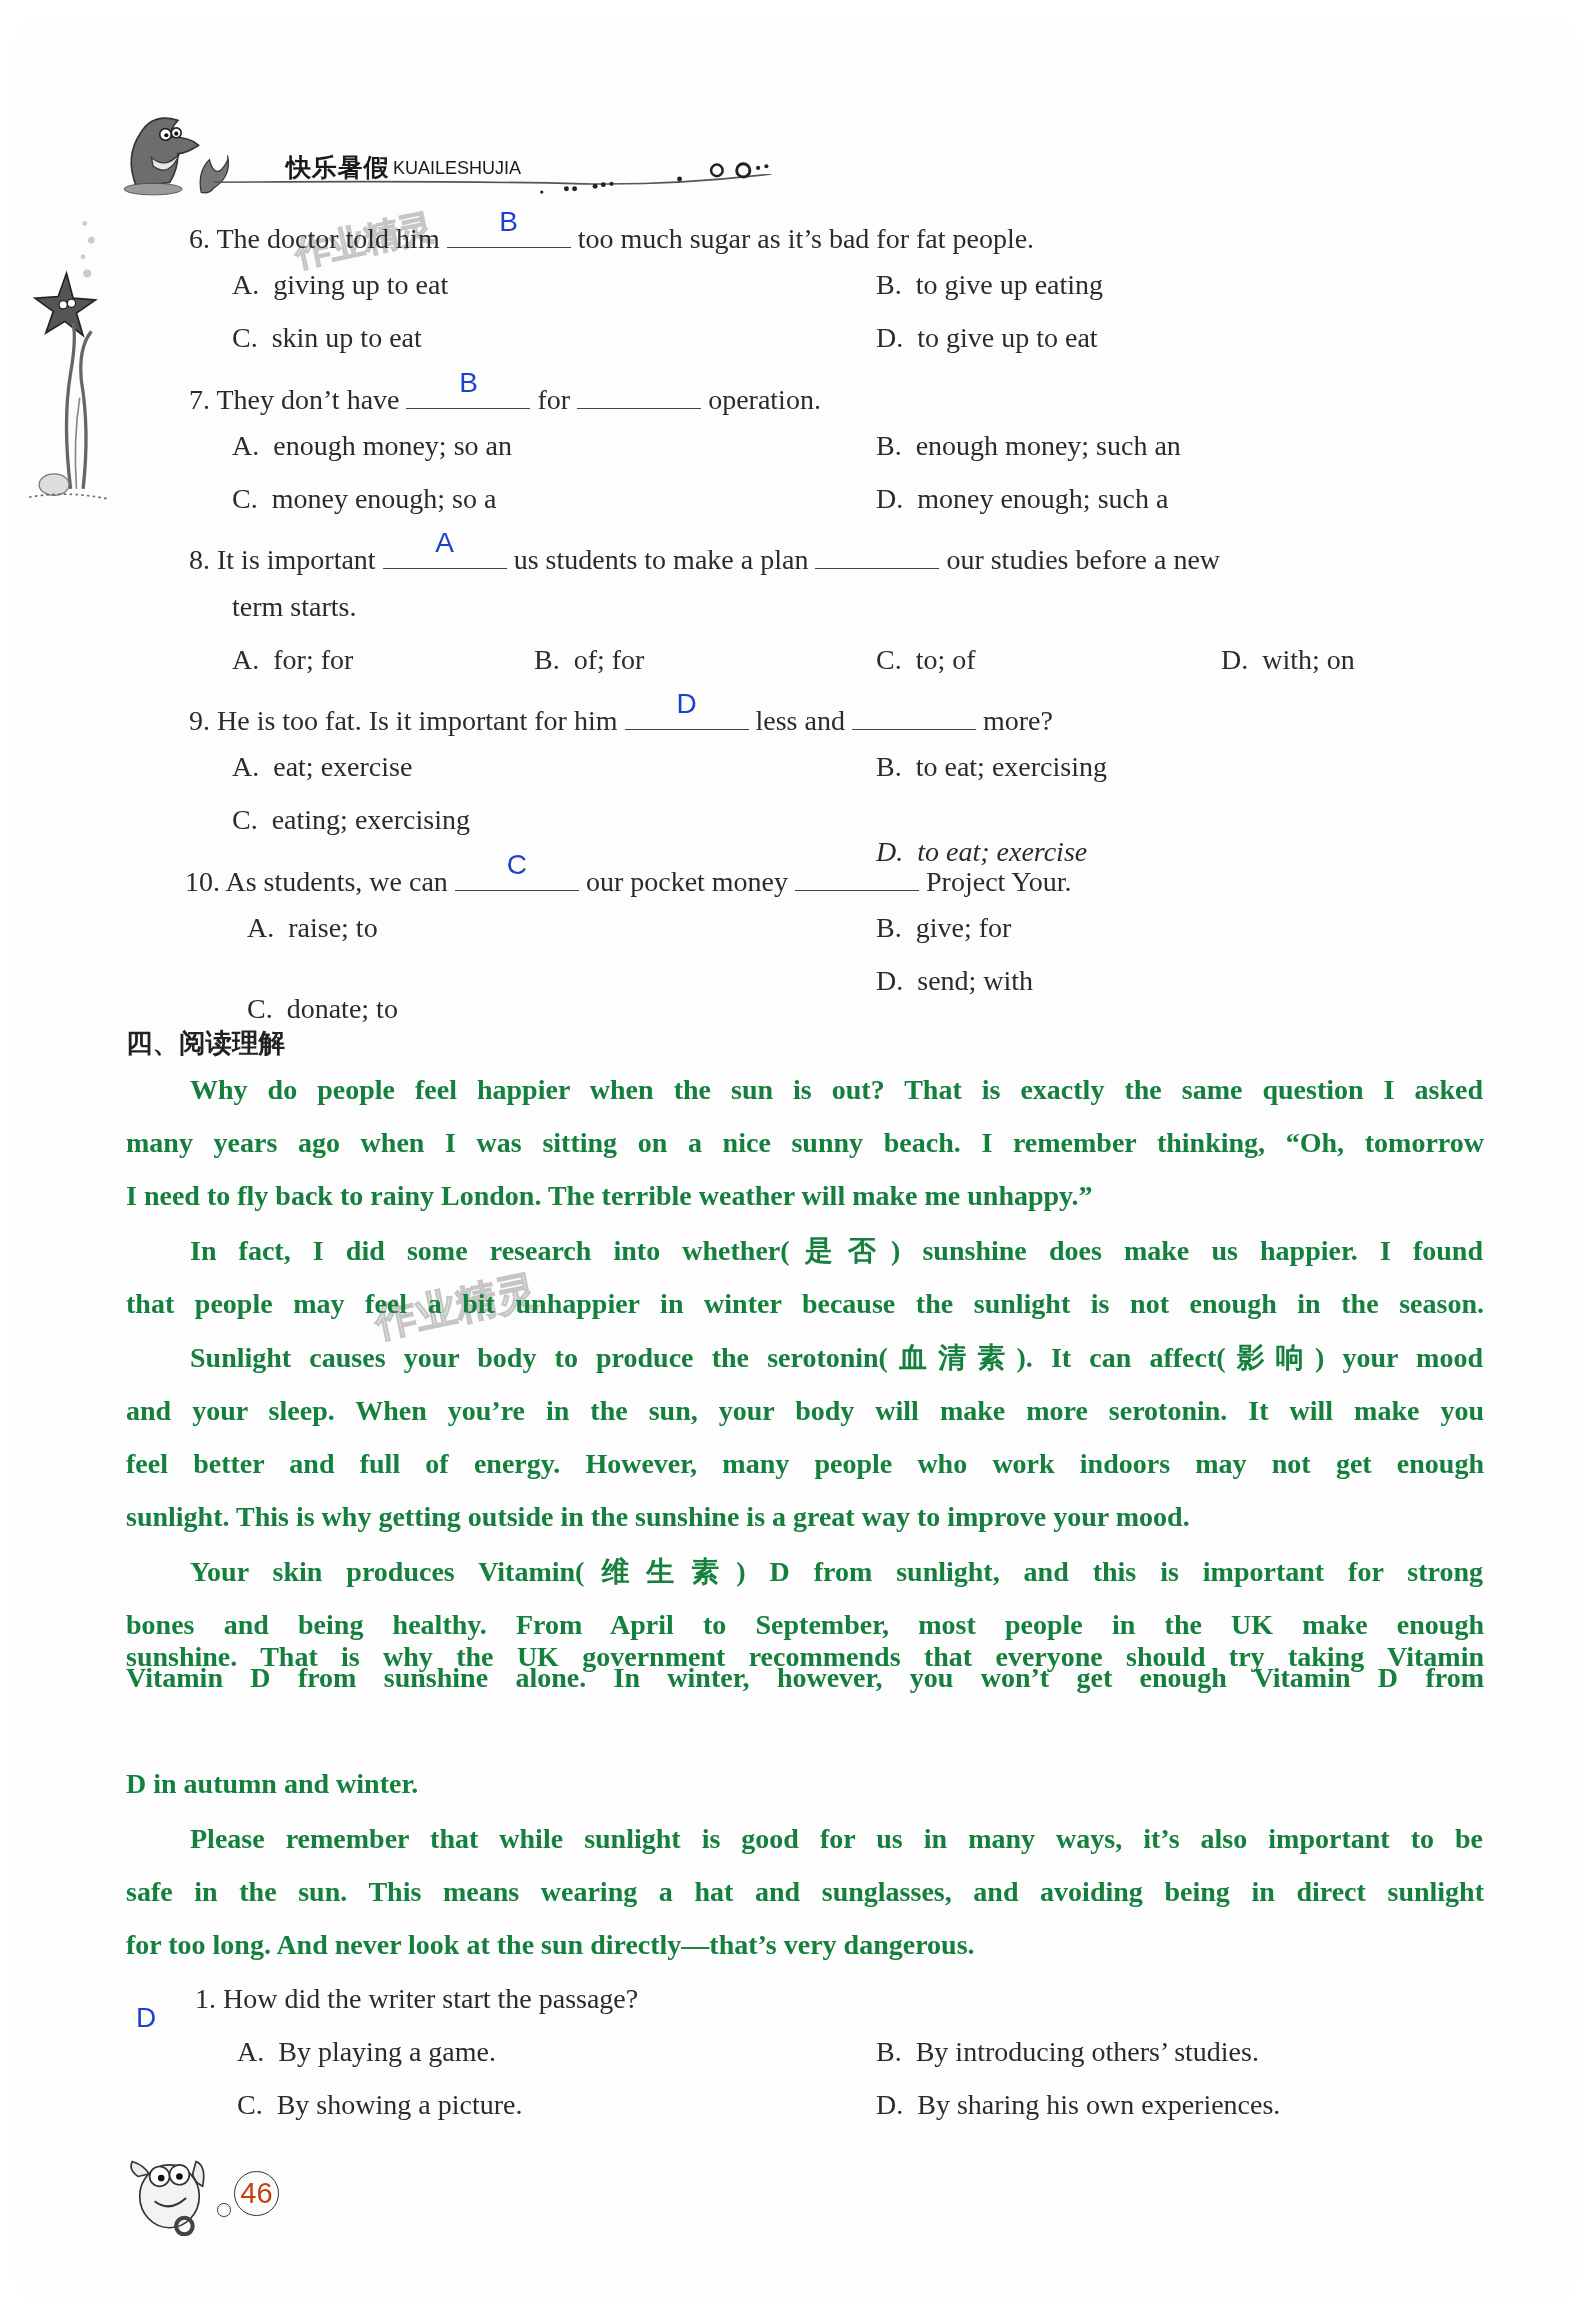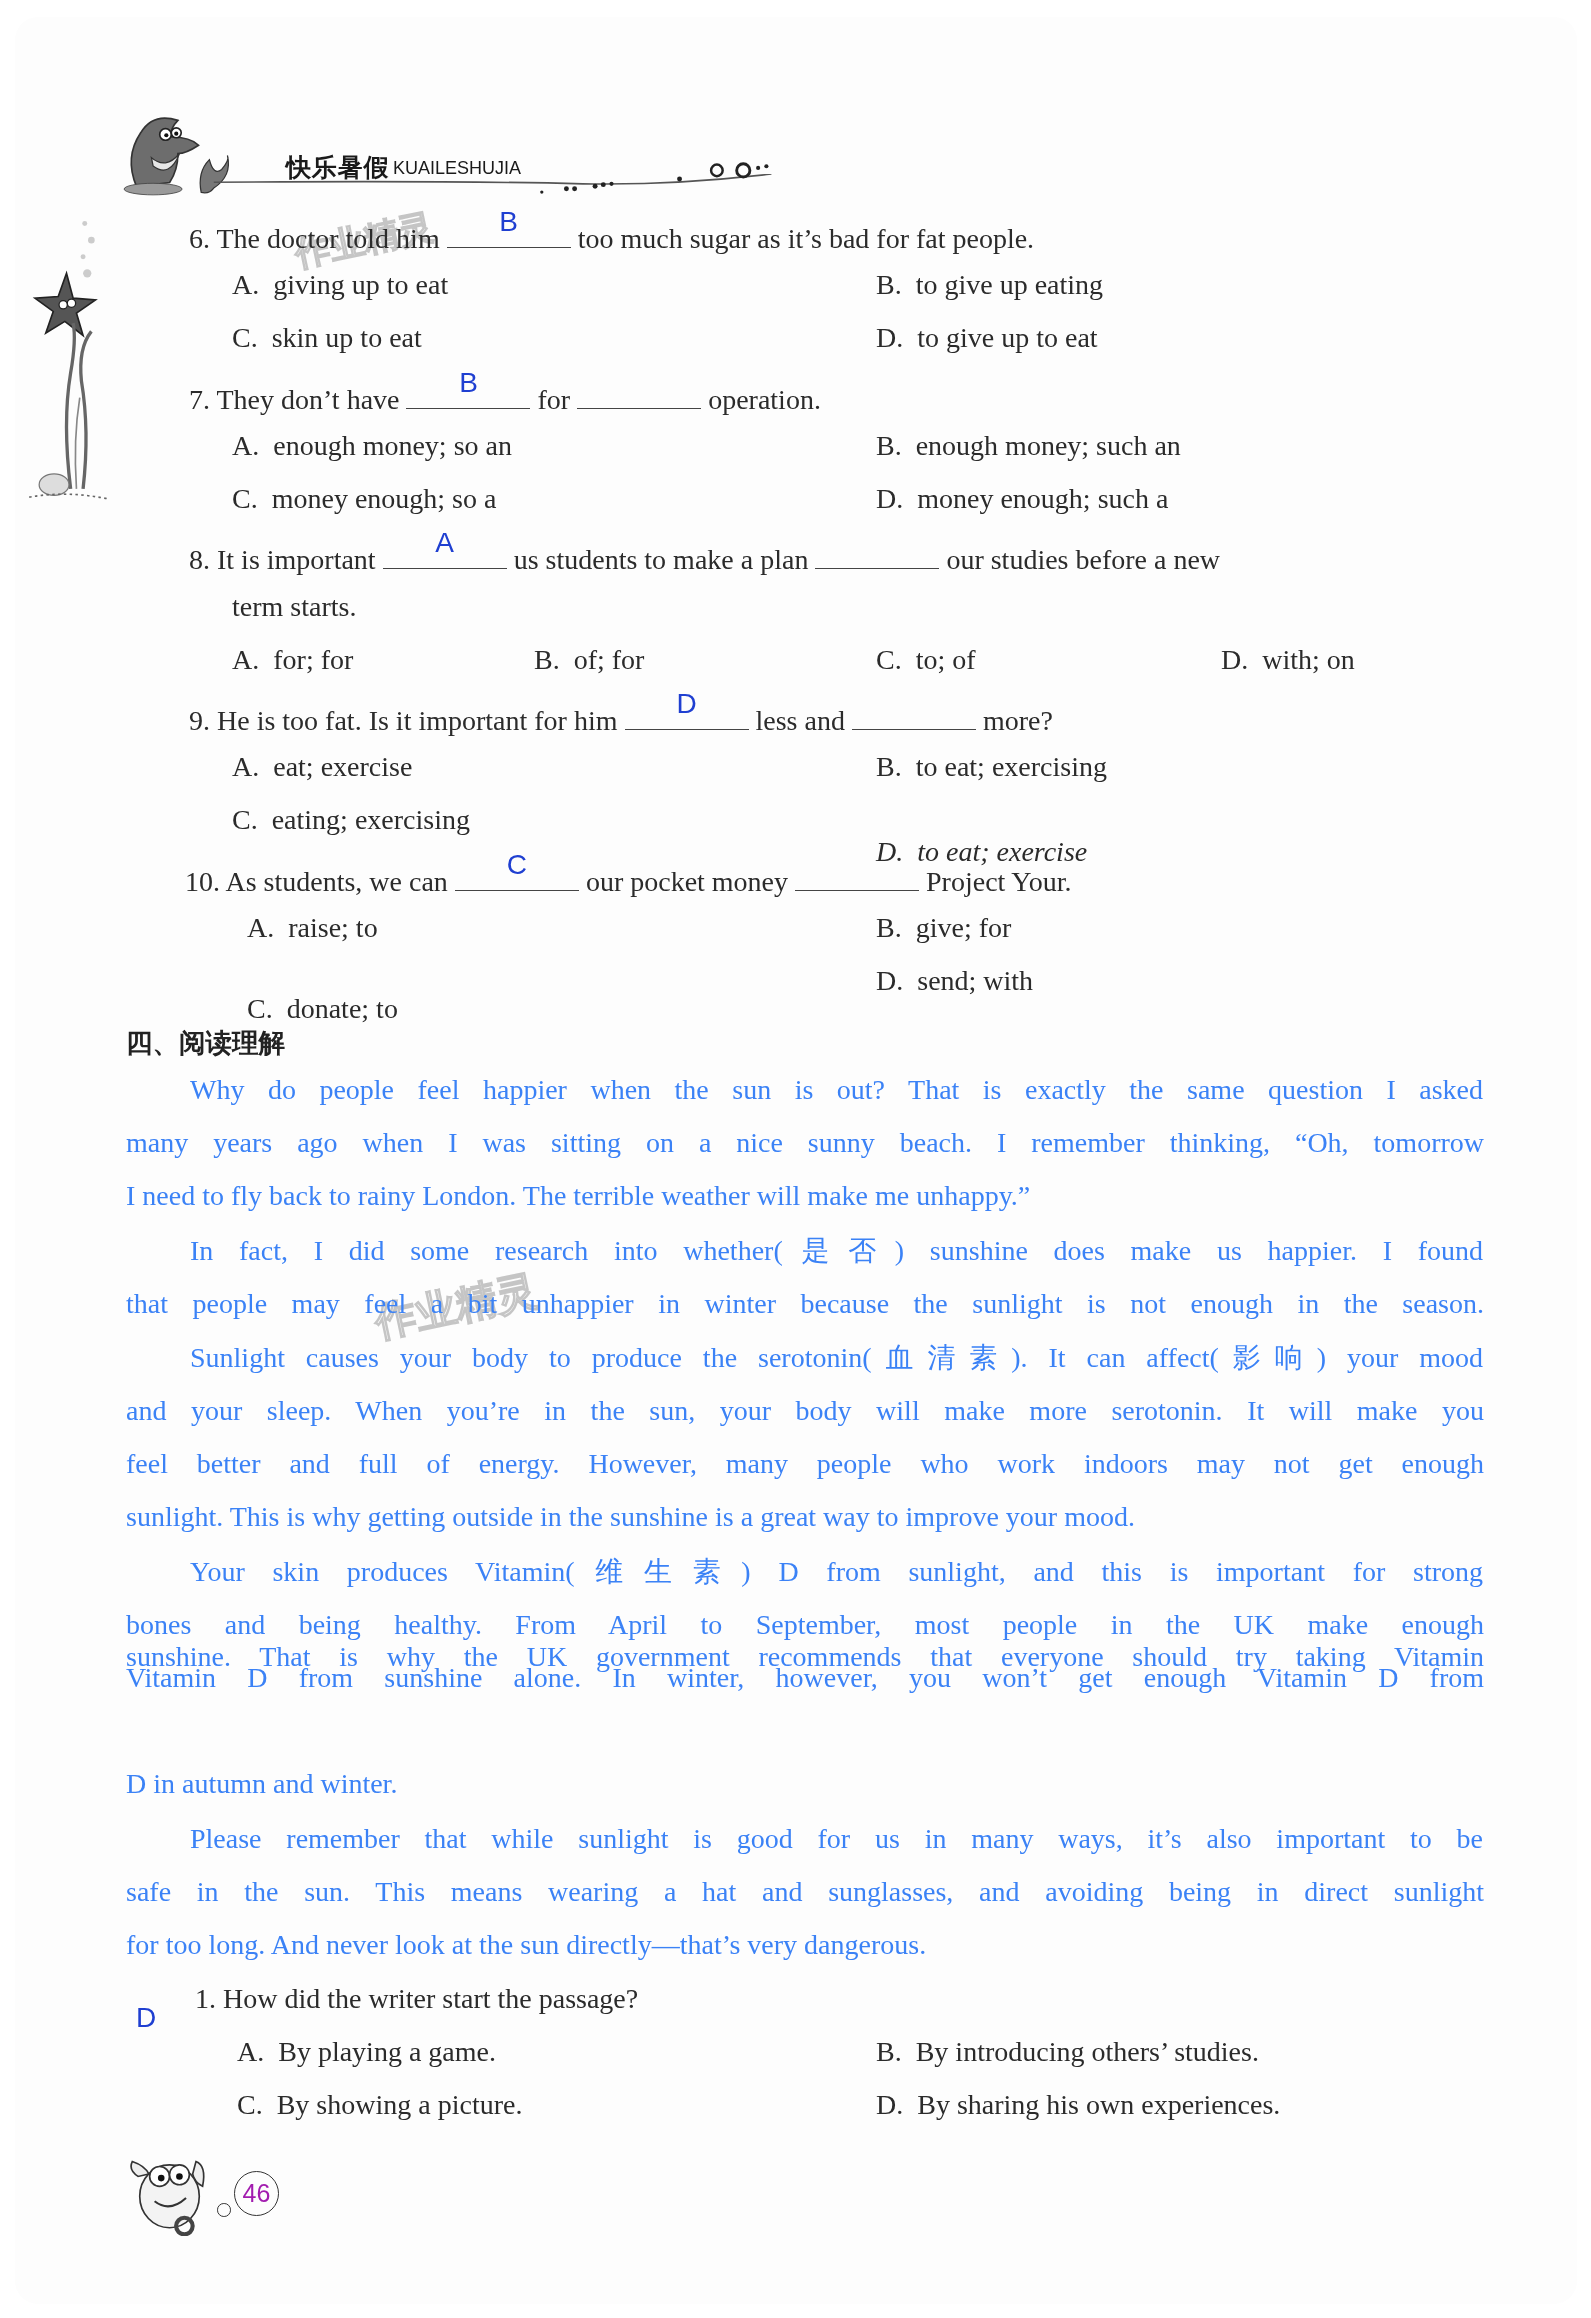--- a/index.html
+++ b/index.html
@@ -35,37 +35,37 @@
     position: absolute; left: 0; right: 0; top: -11.6px; color: #1f3fd1;
     font-family: "Liberation Sans", sans-serif; font-size: 28px;
   }
   .opt { position: absolute; font-size: 28px; line-height: 33px; white-space: nowrap; color: #2b2b2b; }
   .section-title {
     position: absolute; left: 126px; top: 1025px; font-family: "DejaVu Sans", sans-serif;
     font-weight: bold; font-size: 26.5px; color: #222;
   }
   .para-line {
     position: absolute; left: 126px; width: 1358px; font-size: 28px; line-height: 33px;
-    text-align: justify; text-align-last: justify; white-space: nowrap; color: #3b82f6;
+    text-align: justify; text-align-last: justify; white-space: nowrap; color: #15803d; font-weight: bold;
   }
   .para-line.indent { left: 190px; width: 1293px; }
   .para-line.last { text-align-last: left; }
   .margin-ans {
     position: absolute; left: 136px; top: 2002px; color: #1f3fd1;
     font-family: "Liberation Sans", sans-serif; font-size: 28px;
   }
   .watermark {
     position: absolute; font-family: "DejaVu Sans", sans-serif; font-size: 46px; font-weight: bold;
     color: transparent; -webkit-text-stroke: 1.2px #b8b8b8; transform: rotate(-12deg); opacity: 0.8;
   }
   .footer { position: absolute; left: 128px; top: 2145px; }
   .page-num {
     position: absolute; left: 234px; top: 2171px; width: 43px; height: 43px; border: 1.7px solid #333;
     border-radius: 50%; text-align: center; line-height: 43px; font-family: "Liberation Sans", sans-serif;
-    font-size: 25px; color: #a21caf;
+    font-size: 29px; color: #c2410c;
   }
   .page-dot {
     position: absolute; left: 217px; top: 2203px; width: 11.6px; height: 11.6px; border: 1.7px solid #333; border-radius: 50%;
   }
 </style>
 </head>
 <body>
 
 <div class="page-frame"></div>
 

